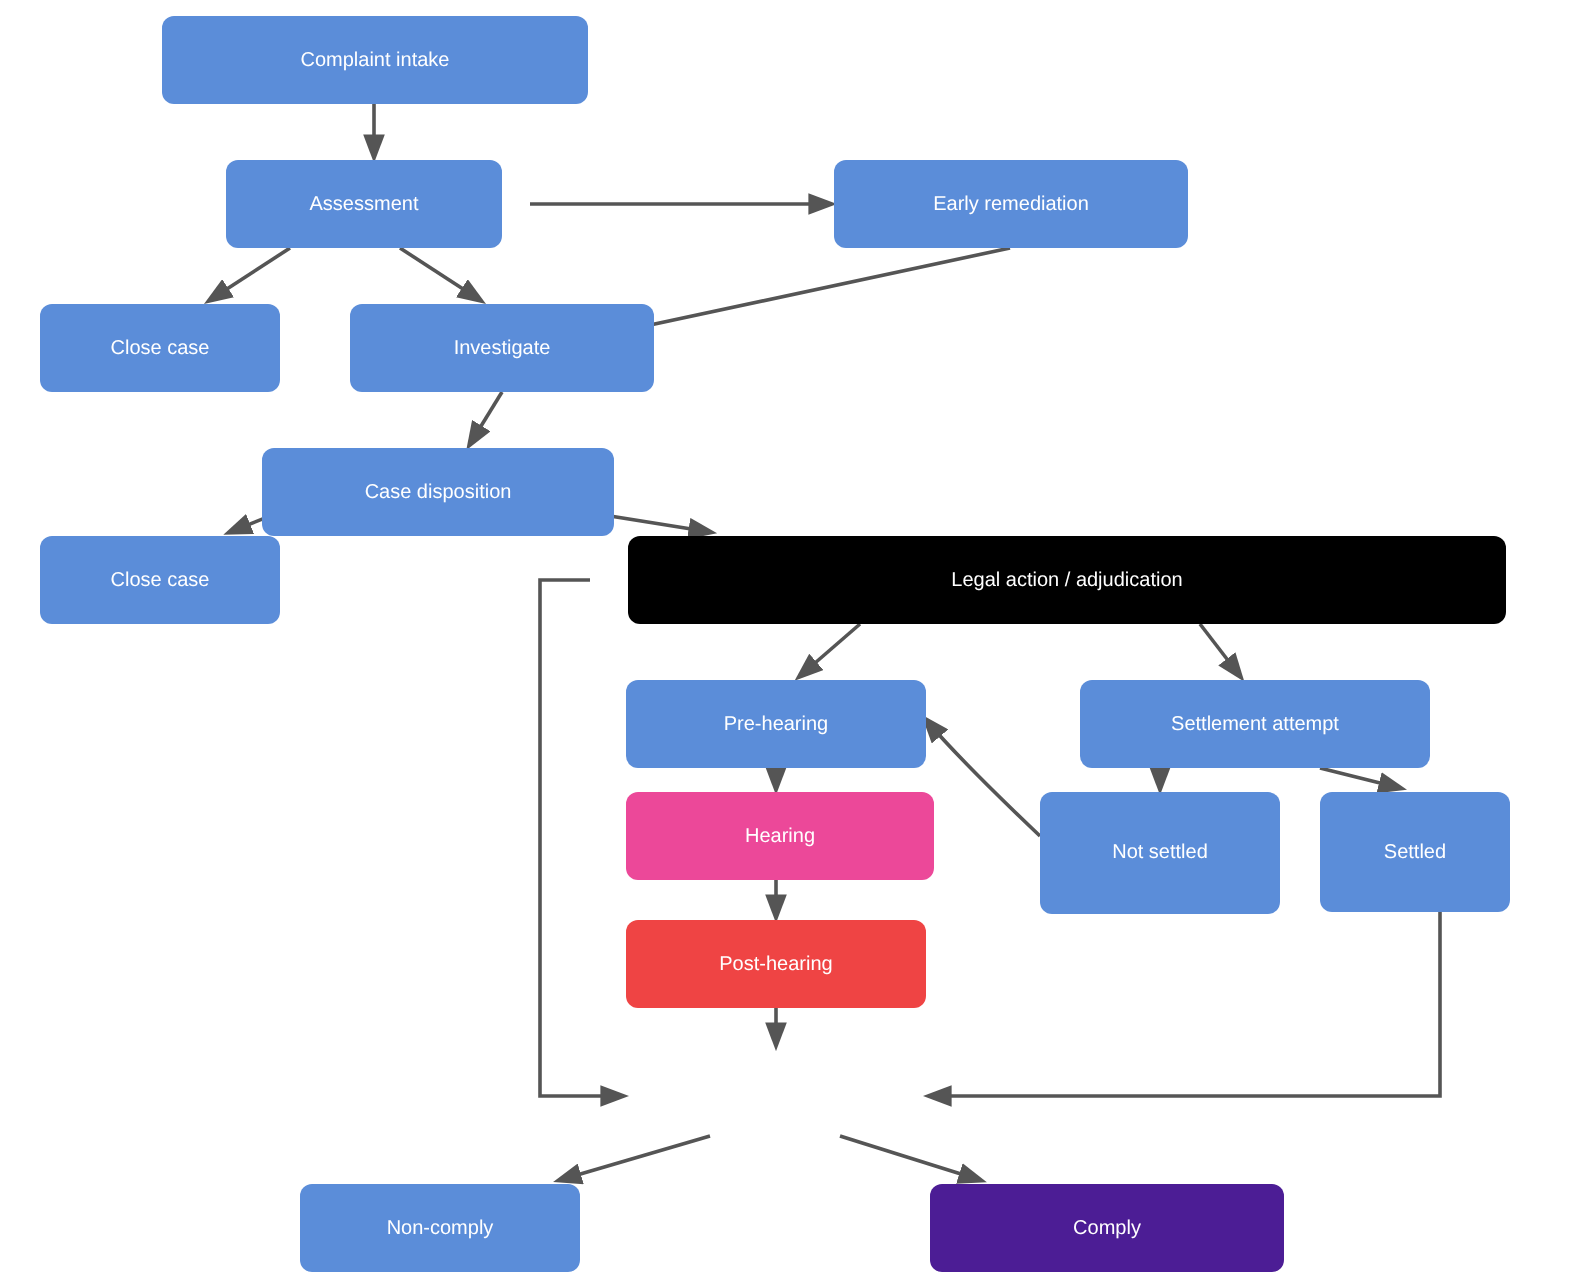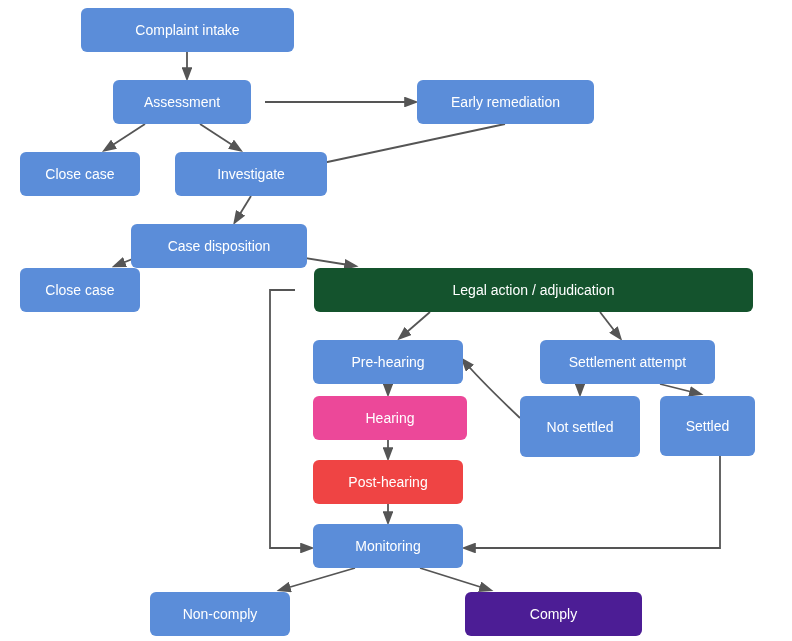--- a/index.html
+++ b/index.html
@@ -18,21 +18,21 @@
     }
     .node {
       position: absolute;
       background: #5b8dd9;
       color: #fff;
       border-radius: 6px;
       display: flex;
       align-items: center;
       justify-content: center;
       text-align: center;
-      font-size: 14px;
+      font-size: 10px;
       font-weight: 500;
       padding: 6px 24px;
     }
     svg#arrows {
       position: absolute;
       top: 0; left: 0;
       width: 792px;
       height: 641px;
       pointer-events: none;
     }
@@ -113,43 +113,40 @@
     </div>
     <div class="node" style="left: 131px; top: 224px; width: 176px; height: 44px; background: rgb(91, 141, 217); color: rgb(255, 255, 255);">
       <span>Case disposition</span>
     </div>
     <div class="node" style="left: 175px; top: 152px; width: 152px; height: 44px; background: rgb(91, 141, 217); color: rgb(255, 255, 255);">
       <span>Investigate</span>
     </div>
     <div class="node" style="left: 20px; top: 268px; width: 120px; height: 44px; background: rgb(91, 141, 217); color: rgb(255, 255, 255);">
       <span>Close case</span>
     </div>
-    <div class="node" style="left: 314px; top: 268px; width: 439px; height: 44px; background: #14532d; color: rgb(255, 255, 255);">
+    <div class="node" style="left: 314px; top: 268px; width: 439px; height: 44px; background: #000000; color: rgb(255, 255, 255);">
       <span>Legal action / adjudication</span>
     </div>
     <div class="node" style="left: 313px; top: 340px; width: 150px; height: 44px; background: rgb(91, 141, 217); color: rgb(255, 255, 255);">
       <span>Pre-hearing</span>
     </div>
     <div class="node" style="left: 540px; top: 340px; width: 175px; height: 44px; background: rgb(91, 141, 217); color: rgb(255, 255, 255);">
       <span>Settlement attempt</span>
     </div>
     <div class="node" style="left: 313px; top: 396px; width: 154px; height: 44px; background: #ec4899; color: rgb(255, 255, 255);">
       <span>Hearing</span>
     </div>
     <div class="node" style="left: 520px; top: 396px; width: 120px; height: 61px; background: rgb(91, 141, 217); color: rgb(255, 255, 255);">
       <span>Not settled</span>
     </div>
     <div class="node" style="left: 660px; top: 396px; width: 95px; height: 60px; background: rgb(91, 141, 217); color: rgb(255, 255, 255);">
       <span>Settled</span>
     </div>
     <div class="node" style="left: 313px; top: 460px; width: 150px; height: 44px; background: #ef4444; color: rgb(255, 255, 255);">
       <span>Post-hearing</span>
     </div>
-    <div class="node" style="left: 313px; top: 524px; width: 150px; height: 44px; background: rgb(91, 141, 217); color: rgb(255, 255, 255);">
-      <span>Monitoring</span>
-    </div>
     <div class="node" style="left: 150px; top: 592px; width: 140px; height: 44px; background: rgb(91, 141, 217); color: rgb(255, 255, 255);">
       <span>Non-comply</span>
     </div>
     <div class="node" style="left: 417px; top: 592px; width: 177px; height: 44px; background: #4c1d95; color: rgb(255, 255, 255); margin-left: 48px;">
       <span>Comply</span>
     </div>
   </div>
 
 </body></html>

